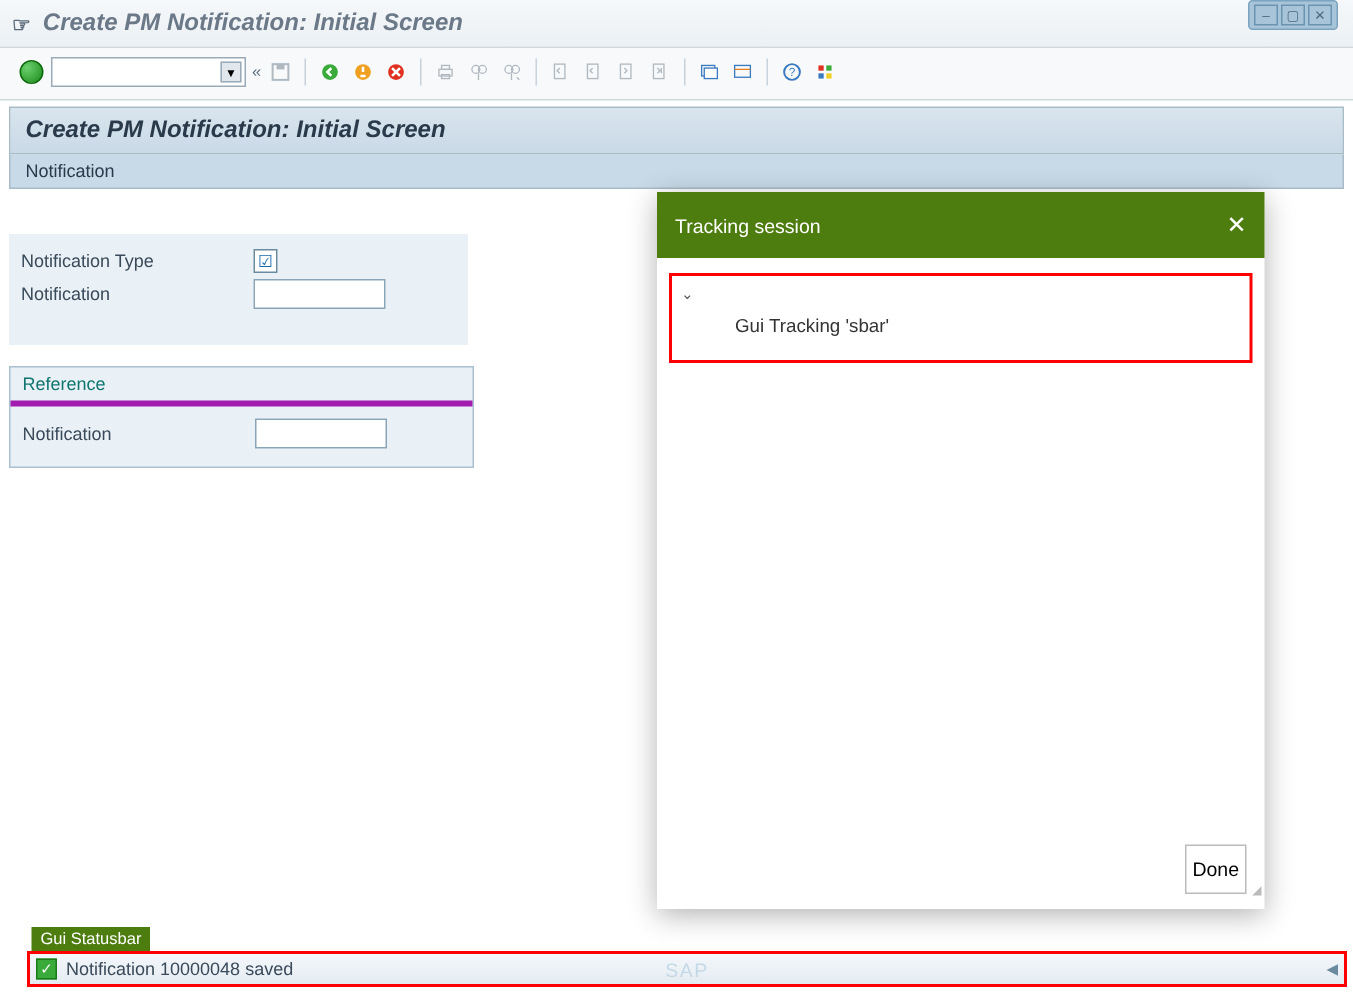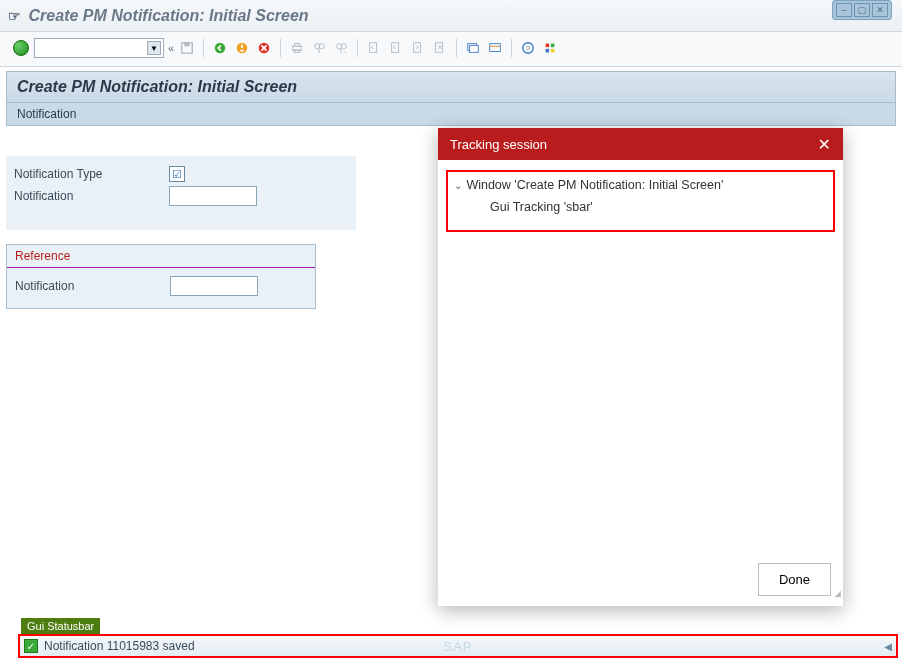--- a/index.html
+++ b/index.html
@@ -109,21 +109,21 @@
     border-top: none;
     margin: 0 6px;
     padding: 4px 10px;
     font-size: 12px;
     color: #2a3a4a;
   }
   .form-area {
     margin: 30px 6px 12px 6px;
     background: #eaf1f6;
     padding: 10px 8px 20px 8px;
-    width: 350px;
+    width: 306px;
   }
   .form-row {
     display: flex;
     align-items: center;
     margin-bottom: 4px;
   }
   .form-row label {
     width: 155px;
     color: #3a4a5a;
   }
@@ -142,22 +142,22 @@
   }
   .fieldset {
     margin: 14px 6px 0 6px;
     width: 310px;
     border: 1px solid #a8c0d0;
     background: #eaf1f6;
     padding: 0;
   }
   .fieldset .legend {
     padding: 4px 8px;
-    border-bottom: 1px solid #a21caf;
-    color: #b91c1c;
+    border-bottom: 4px solid #a21caf;
+    color: #0f766e;
   }
   .fieldset .inner {
     padding: 8px;
   }
   
   .status-annotation {
     position: absolute;
     left: 21px;
     bottom: 32px;
     background: #4d7c0f;
@@ -207,23 +207,23 @@
     left: 438px;
     top: 128px;
     width: 405px;
     height: 478px;
     background: #fff;
     box-shadow: 0 4px 18px rgba(0,0,0,0.3);
     display: flex;
     flex-direction: column;
   }
   .popup-title {
-    background: #b91c1c;
+    background: #4d7c0f;
     color: #fff;
-    height: 32px;
+    height: 44px;
     display: flex;
     align-items: center;
     padding: 0 12px;
     font-size: 13px;
   }
   .popup-close {
     margin-left: auto;
     font-size: 16px;
     cursor: pointer;
   }
@@ -249,21 +249,21 @@
   }
   .popup-footer {
     padding: 10px 12px;
     display: flex;
     justify-content: flex-end;
     position: relative;
   }
   .done-btn {
     border: 1px solid #bbb;
     background: #fff;
-    padding: 8px 20px;
+    padding: 8px 4px;
     font-size: 13px;
     cursor: pointer;
   }
   .resize-grip {
     position: absolute;
     right: 2px; bottom: 2px;
     width: 12px; height: 12px;
     color: #bbb;
     font-size: 8px;
     text-align: right;
@@ -420,35 +420,34 @@
         <input class="text-input" value="" style="">
       </div>
     </div>
   </div>
 </div>
 
 <div class="status-annotation">Gui Statusbar</div>
 
 <div class="statusbar">
   <div class="status-icon">✓</div>
-  <span class="status-text">Notification 11015983 saved</span>
+  <span class="status-text">Notification 10000048 saved</span>
   <span class="sap-logo">SAP</span>
   <span class="status-expand">◀</span>
 </div>
 
 <div class="popup">
   <div class="popup-title">
     <span>Tracking session</span>
     <span class="popup-close">✕</span>
   </div>
   <div class="popup-body">
     <div class="tree-box">
       <div class="tree-row1">
         <span class="tree-caret">⌄</span>
-        <span>Window 'Create PM Notification: Initial Screen'</span>
       </div>
       <div class="tree-row2">
         <span>Gui Tracking 'sbar'</span>
       </div>
     </div>
   </div>
   <div class="popup-footer">
     <button class="done-btn">Done</button>
     <div class="resize-grip">◢</div>
   </div>

